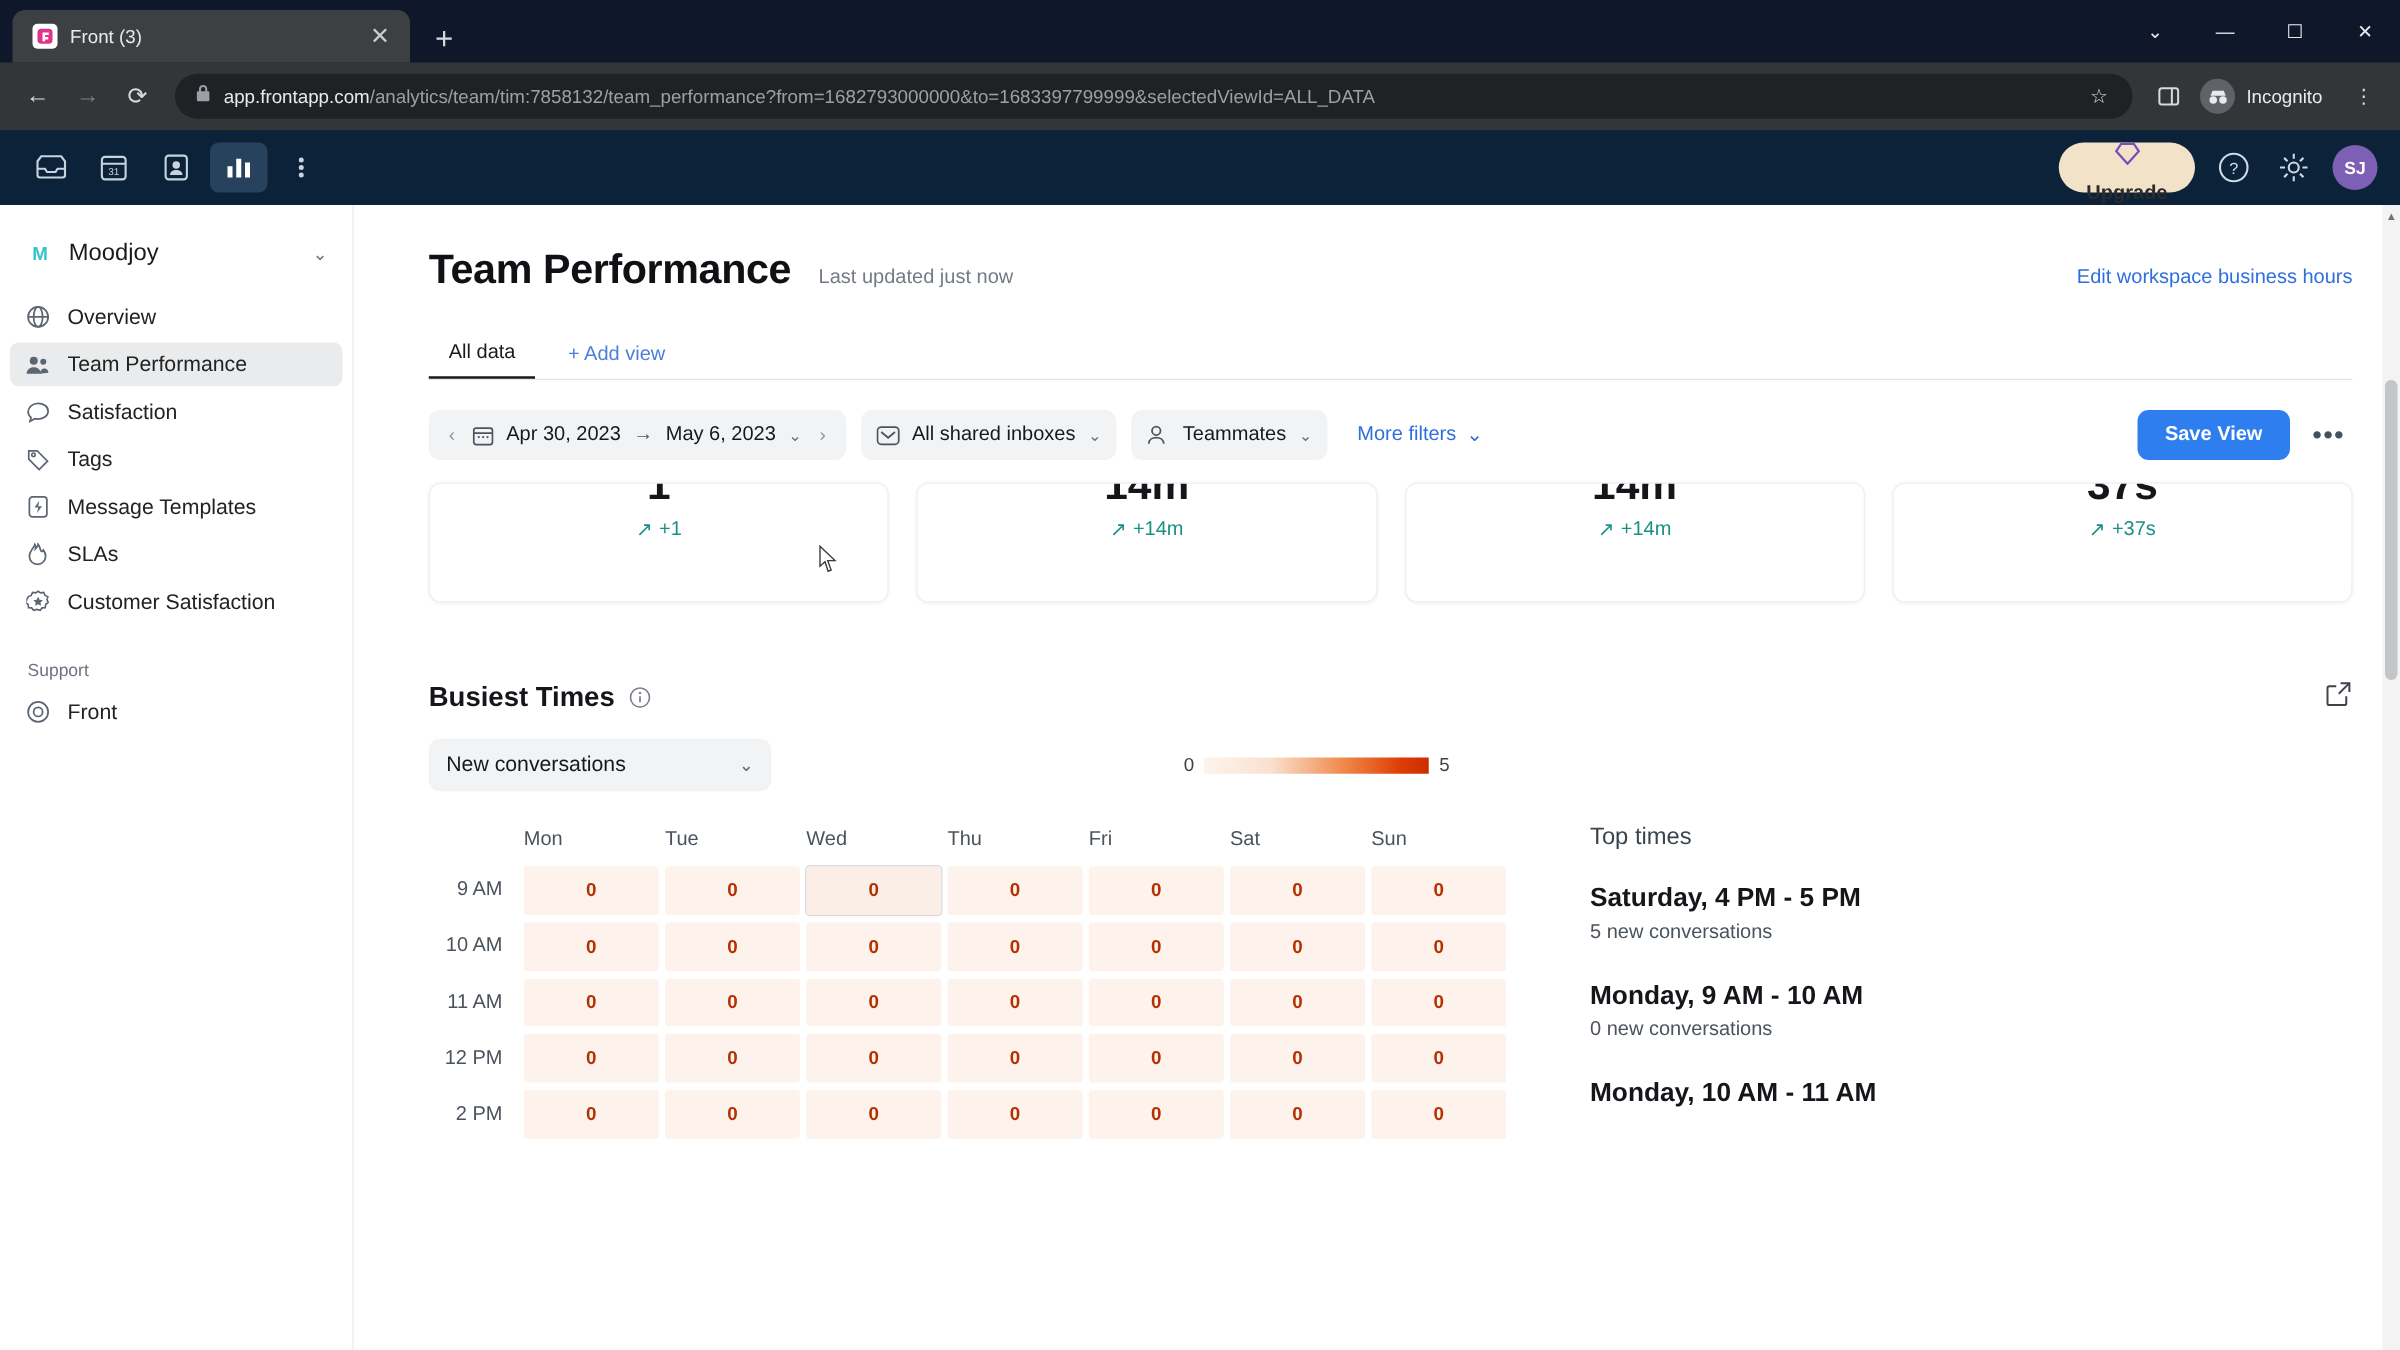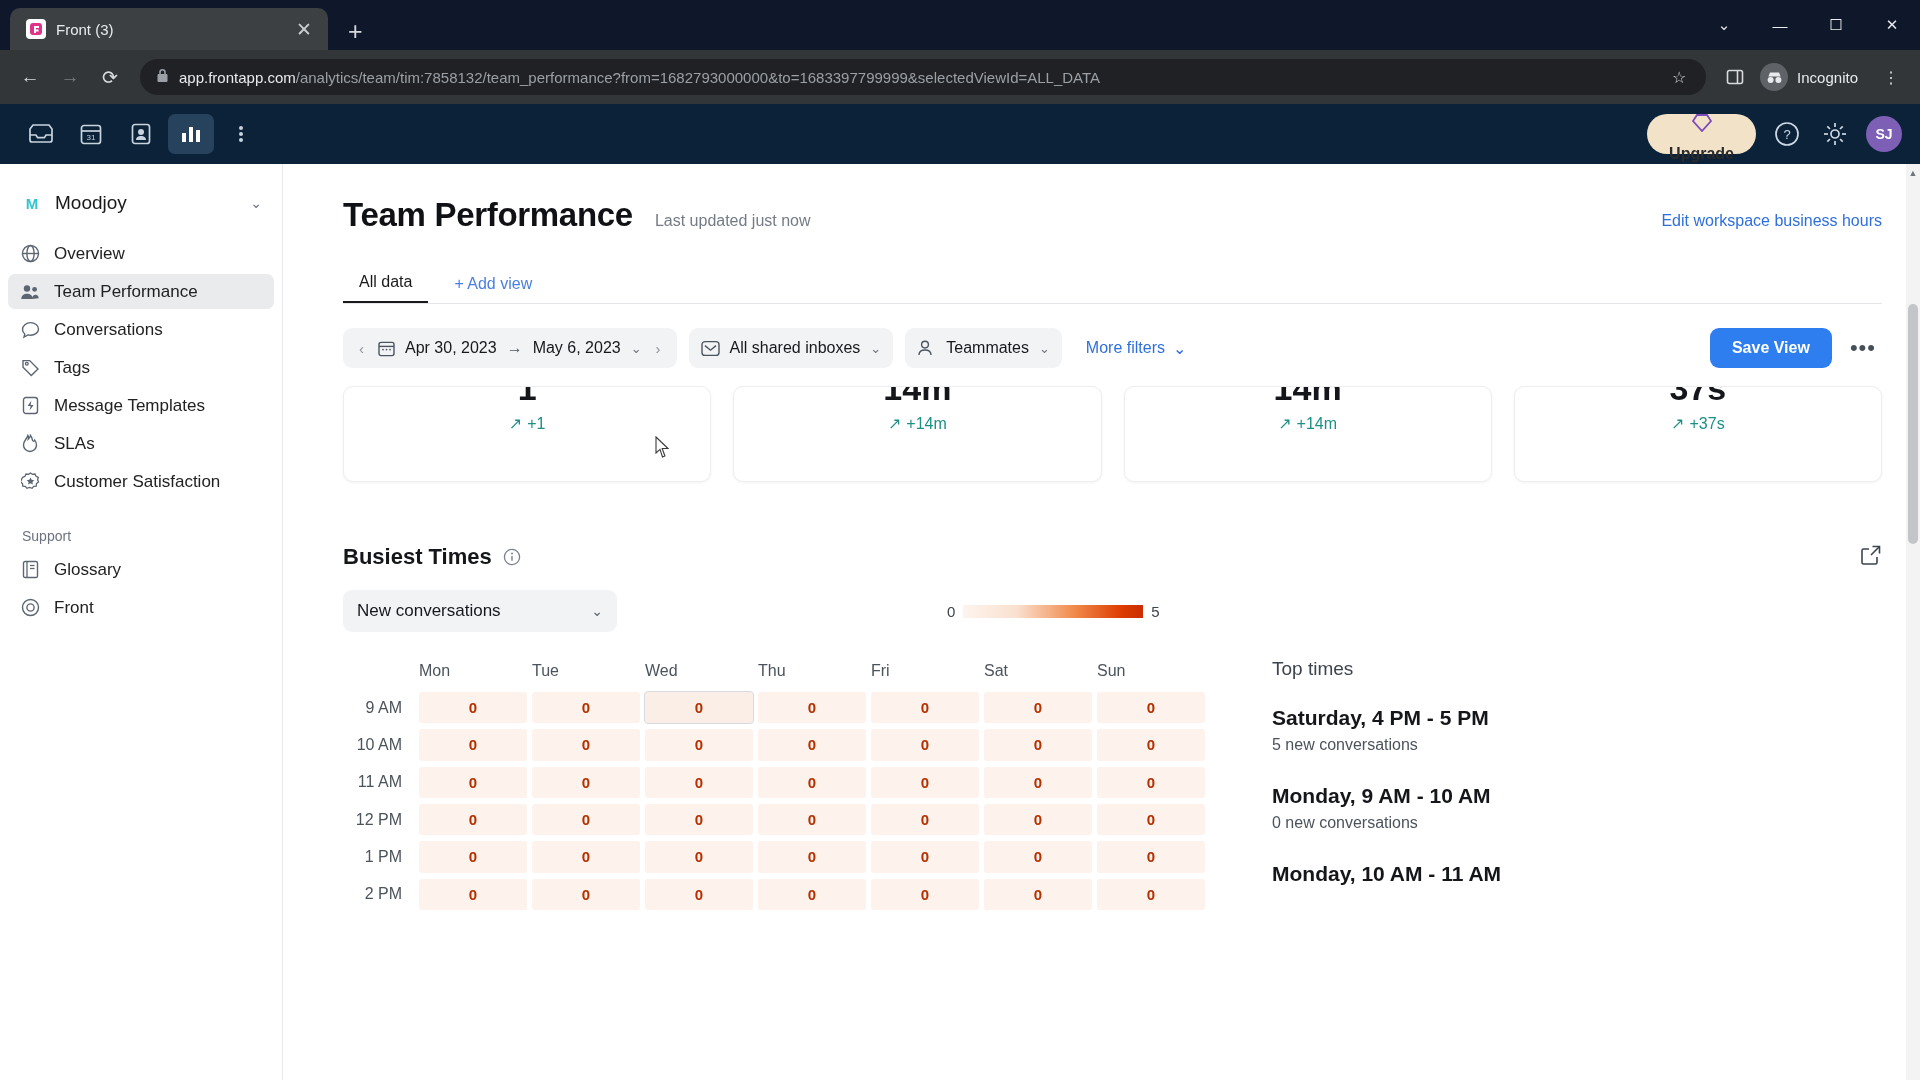--- a/index.html
+++ b/index.html
@@ -317,21 +317,21 @@
             </span>
           <span class="lbl">Team Performance</span>
         </div>
 
         <div class="nav-item">
           <span class="ic">
               <svg width="19" height="18" viewBox="0 0 19 18">
                 <path d="M9.5 1.6c4.4 0 8 2.8 8 6.3s-3.6 6.3-8 6.3c-.9 0-1.8-.1-2.6-.3L3 16l.8-3a6 6 0 01-2.3-4.6c0-3.5 3.6-6.8 8-6.8z" fill="none" stroke="currentColor" stroke-width="1.4"></path>
               </svg>
             </span>
-          <span class="lbl">Conversations</span>
+          <span class="lbl">Satisfaction</span>
         </div>
 
         <div class="nav-item">
           <span class="ic">
               <svg width="19" height="19" viewBox="0 0 19 19">
                 <path d="M2 9.3V2.6h6.7l8.3 8.3-6.7 6.7z" fill="none" stroke="currentColor" stroke-width="1.4"></path>
                 <circle cx="5.8" cy="5.8" r="1.4" fill="none" stroke="currentColor" stroke-width="1.3"></circle>
               </svg>
             </span>
           <span class="lbl">Tags</span>
@@ -362,31 +362,20 @@
                 <path d="M9.5 1l2 1.3L14 2l1 2.3 2.3 1-.7 2.4.9 2.3-2 1.6-.3 2.5-2.5.2-1.6 2-2.6-.8-2.6.8-1.6-2-2.5-.2-.3-2.5-2-1.6.9-2.3L1.7 5.3l2.3-1L5 2l2.5.3z" fill="none" stroke="currentColor" stroke-width="1.3"></path>
                 <path d="M9.5 5.4l1.2 2.4 2.6.4-1.9 1.8.5 2.6-2.4-1.3-2.4 1.3.5-2.6-1.9-1.8 2.6-.4z" fill="currentColor"></path>
               </svg>
             </span>
           <span class="lbl">Customer Satisfaction</span>
         </div>
       </div>
 
       <div class="nav-section-title">Support</div>
       <div class="nav-list">
-        <div class="nav-item">
-          <span class="ic">
-              <svg width="17" height="19" viewBox="0 0 17 19">
-                <rect x="1.5" y="1.5" width="14" height="16" rx="1.6" fill="none" stroke="currentColor" stroke-width="1.4"></rect>
-                <line x1="5" y1="1.5" x2="5" y2="17.5" stroke="currentColor" stroke-width="1.3"></line>
-                <line x1="8" y1="5.5" x2="12.5" y2="5.5" stroke="currentColor" stroke-width="1.3"></line>
-                <line x1="8" y1="8.5" x2="12.5" y2="8.5" stroke="currentColor" stroke-width="1.3"></line>
-              </svg>
-            </span>
-          <span class="lbl">Glossary</span>
-        </div>
         <div class="nav-item">
           <span class="ic">
               <svg width="19" height="19" viewBox="0 0 19 19">
                 <circle cx="9.5" cy="9.5" r="8" fill="none" stroke="currentColor" stroke-width="1.4"></circle>
                 <circle cx="9.5" cy="9.5" r="3.6" fill="none" stroke="currentColor" stroke-width="1.4"></circle>
               </svg>
             </span>
           <span class="lbl">Front</span>
         </div>
       </div>
@@ -564,30 +553,20 @@
                 <td class="heat-hour">12 PM</td>
                 <td class="heat-cell">0</td>
                 <td class="heat-cell">0</td>
                 <td class="heat-cell">0</td>
                 <td class="heat-cell">0</td>
                 <td class="heat-cell">0</td>
                 <td class="heat-cell">0</td>
                 <td class="heat-cell">0</td>
               </tr>
               <tr>
-                <td class="heat-hour">1 PM</td>
-                <td class="heat-cell">0</td>
-                <td class="heat-cell">0</td>
-                <td class="heat-cell">0</td>
-                <td class="heat-cell">0</td>
-                <td class="heat-cell">0</td>
-                <td class="heat-cell">0</td>
-                <td class="heat-cell">0</td>
-              </tr>
-              <tr>
                 <td class="heat-hour">2 PM</td>
                 <td class="heat-cell">0</td>
                 <td class="heat-cell">0</td>
                 <td class="heat-cell">0</td>
                 <td class="heat-cell">0</td>
                 <td class="heat-cell">0</td>
                 <td class="heat-cell">0</td>
                 <td class="heat-cell">0</td>
               </tr>
             </tbody>

